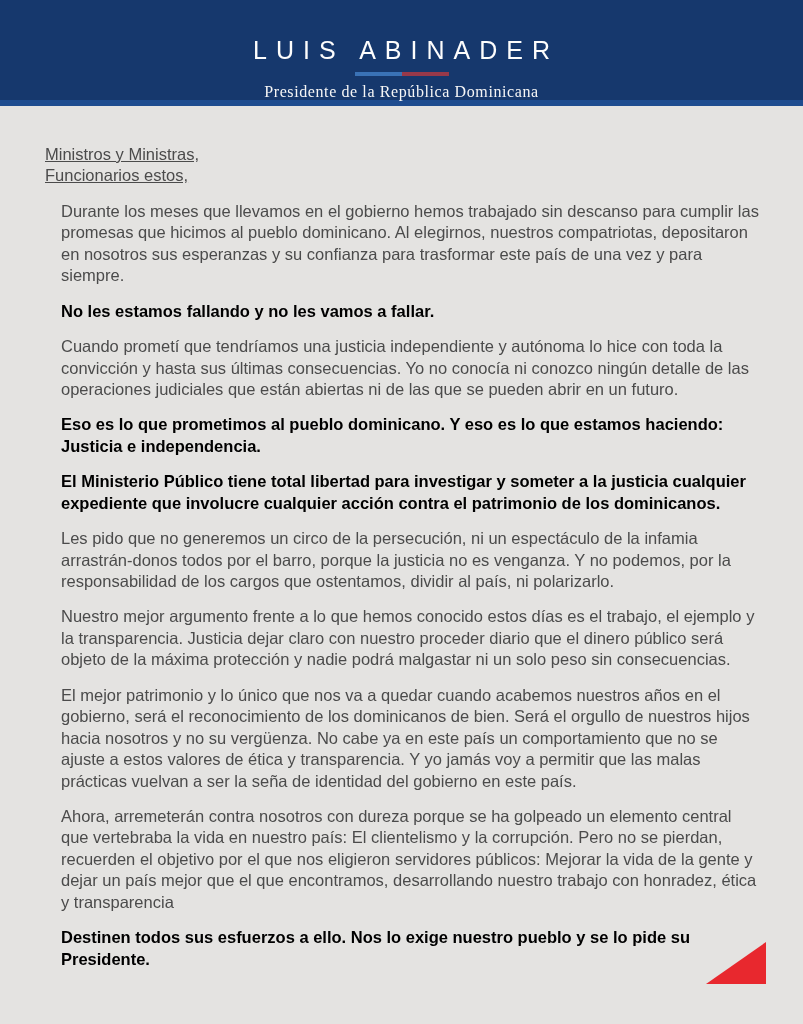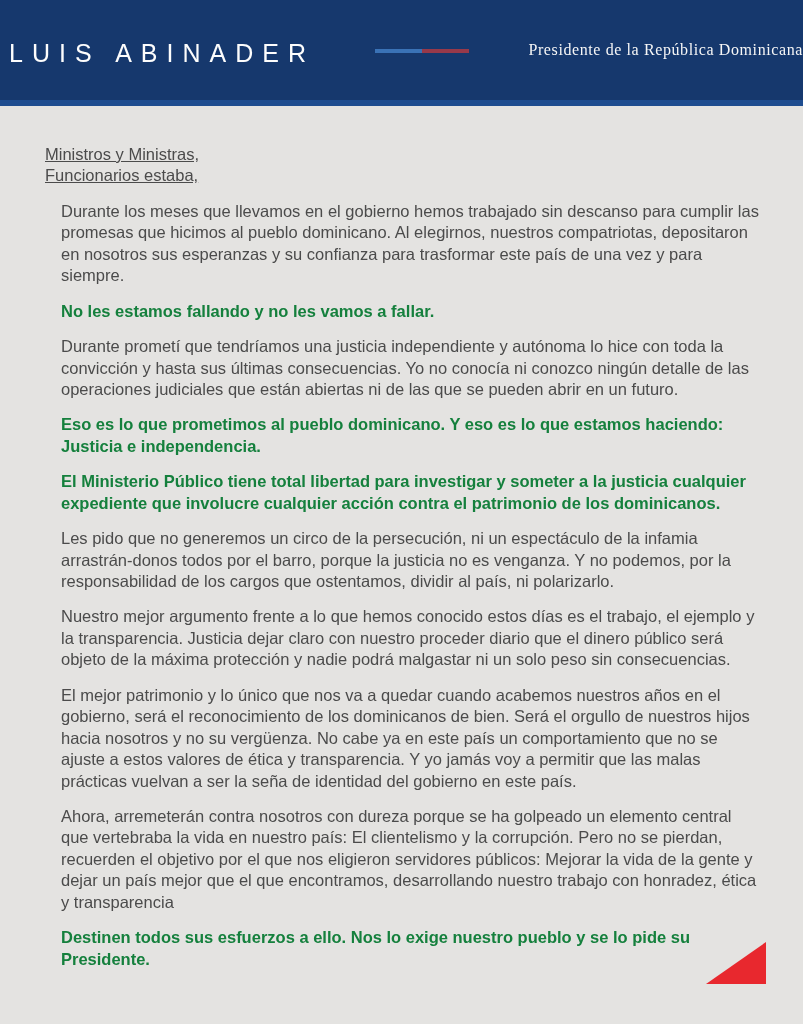--- a/index.html
+++ b/index.html
@@ -16,23 +16,23 @@
     overflow:hidden;
   }
   
   .header{
     position:relative;
     width:100%;
     height:100px;
     background:#16386d;
     border-bottom:6px solid #1e4c8f;
     display:flex;
-    flex-direction:row;
+    flex-direction:column;
     align-items:center;
-    justify-content:space-between;
+    justify-content:flex-end;
   }
   .header-name{
     color:#fdfdfd;
     font-size:25px;
     letter-spacing:9px;
     font-weight:400;
     text-indent:9px; 
     line-height:1;
     margin-top:6px;
   }
@@ -54,21 +54,21 @@
     padding:38px 42px 0 45px;
     color:#4b4b4b;
     font-size:16.5px;
     line-height:1.3;
   }
   .salutation{margin:0 0 14px 0;}
   .salutation div{margin:0;text-decoration:underline;}
   .para{margin:0 0 14px 16px;}
   .para.bold{
     font-weight:700;
-    color:#15803d;
+    color:#000000;
   }
   
   .corner-triangle{
     position:absolute;
     right:37px;
     bottom:40px;
     width:60px;
     height:42px;
     background:#e8282e;
     clip-path:polygon(100% 0,100% 100%,0 100%);
@@ -82,26 +82,26 @@
   <div class="header">
     <div class="header-name">LUIS ABINADER</div>
     <div class="header-divider"></div>
     <div class="header-subtitle">Presidente de la República Dominicana</div>
   </div>
 
   <div class="letter">
 
     <div class="salutation">
       <div>Ministros y Ministras,</div>
-      <div>Funcionarios estaba,</div>
+      <div>Funcionarios estos,</div>
     </div>
 
     <p class="para">Durante los meses que llevamos en el gobierno hemos trabajado sin descanso para cumplir las promesas que hicimos al pueblo dominicano. Al elegirnos, nuestros compatriotas, depositaron en nosotros sus esperanzas y su confianza para trasformar este país de una vez y para siempre.</p>
     <p class="para bold">No les estamos fallando y no les vamos a fallar.</p>
-    <p class="para">Durante prometí que tendríamos una justicia independiente y autónoma lo hice con toda la convicción y hasta sus últimas consecuencias. Yo no conocía ni conozco ningún detalle de las operaciones judiciales que están abiertas ni de las que se pueden abrir en un futuro.</p>
+    <p class="para">Cuando prometí que tendríamos una justicia independiente y autónoma lo hice con toda la convicción y hasta sus últimas consecuencias. Yo no conocía ni conozco ningún detalle de las operaciones judiciales que están abiertas ni de las que se pueden abrir en un futuro.</p>
     <p class="para bold">Eso es lo que prometimos al pueblo dominicano. Y eso es lo que estamos haciendo: Justicia e independencia.</p>
     <p class="para bold">El Ministerio Público tiene total libertad para investigar y someter a la justicia cualquier expediente que involucre cualquier acción contra el patrimonio de los dominicanos.</p>
     <p class="para">Les pido que no generemos un circo de la persecución, ni un espectáculo de la infamia arrastrán-donos todos por el barro, porque la justicia no es venganza. Y no podemos, por la responsabilidad de los cargos que ostentamos, dividir al país, ni polarizarlo.</p>
     <p class="para">Nuestro mejor argumento frente a lo que hemos conocido estos días es el trabajo, el ejemplo y la transparencia. Justicia dejar claro con nuestro proceder diario que el dinero público será objeto de la máxima protección y nadie podrá malgastar ni un solo peso sin consecuencias.</p>
     <p class="para">El mejor patrimonio y lo único que nos va a quedar cuando acabemos nuestros años en el gobierno, será el reconocimiento de los dominicanos de bien. Será el orgullo de nuestros hijos hacia nosotros y no su vergüenza. No cabe ya en este país un comportamiento que no se ajuste a estos valores de ética y transparencia. Y yo jamás voy a permitir que las malas prácticas vuelvan a ser la seña de identidad del gobierno en este país.</p>
     <p class="para">Ahora, arremeterán contra nosotros con dureza porque se ha golpeado un elemento central que vertebraba la vida en nuestro país: El clientelismo y la corrupción. Pero no se pierdan, recuerden el objetivo por el que nos eligieron servidores públicos: Mejorar la vida de la gente y dejar un país mejor que el que encontramos, desarrollando nuestro trabajo con honradez, ética y transparencia</p>
     <p class="para bold">Destinen todos sus esfuerzos a ello. Nos lo exige nuestro pueblo y se lo pide su Presidente.</p>
 
   </div>
 

